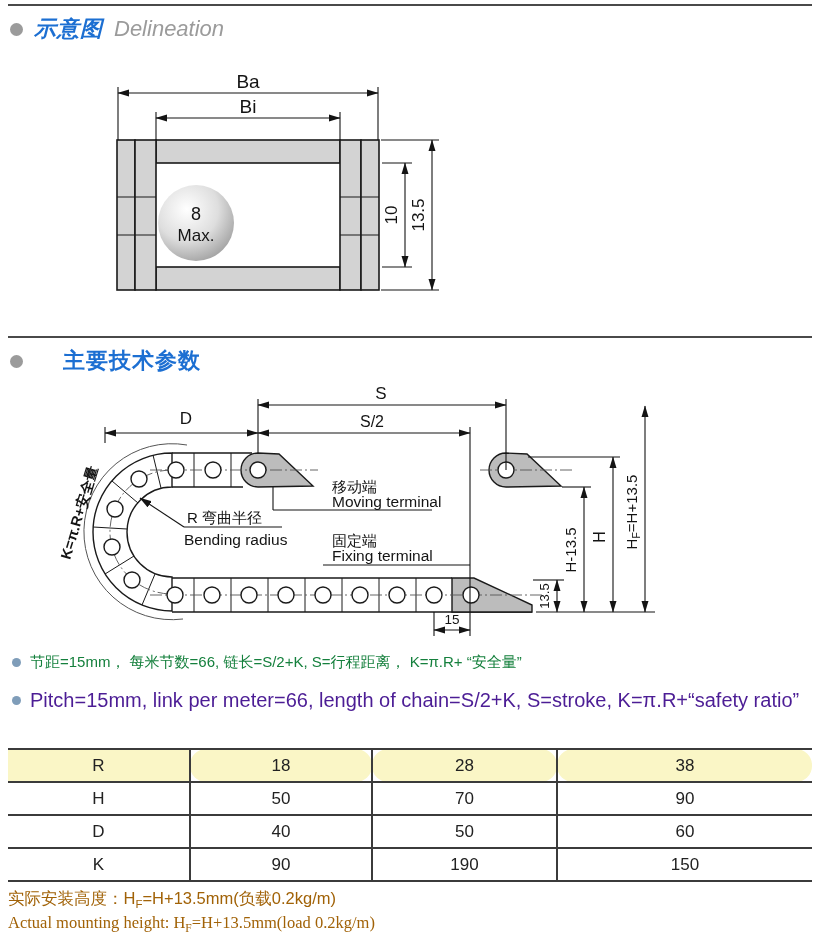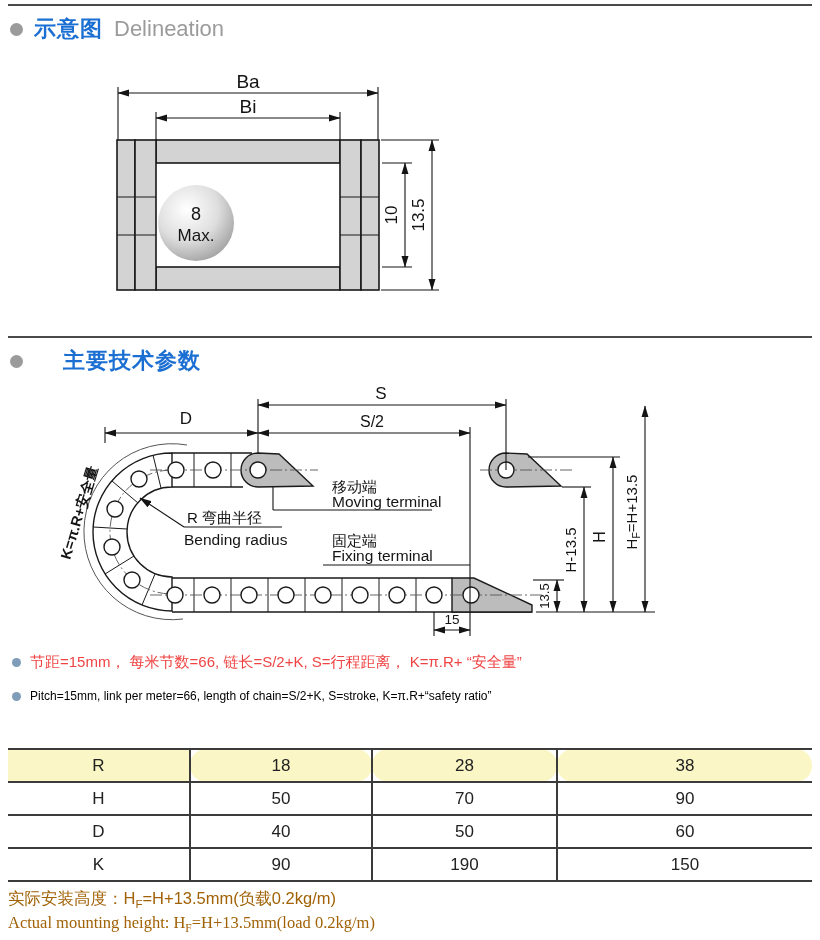--- a/index.html
+++ b/index.html
@@ -6,37 +6,37 @@
   body{width:820px;height:940px;position:relative;overflow:hidden;
        font-family:"Liberation Sans","DejaVu Sans",sans-serif;color:#1a1a1a;}
   .abs{position:absolute;}
   .rule{position:absolute;left:8px;width:804px;height:2px;background:#4a4a4a;}
   .sec-header{position:absolute;left:10px;display:flex;align-items:center;gap:11px;}
   .bullet-lg{width:13px;height:13px;border-radius:50%;background:#9b9b9b;flex:0 0 auto;}
   .sec-zh{font-size:22px;font-weight:bold;color:#1c6fd2;letter-spacing:1px;}
   .sec-en{font-size:22px;color:#9b9b9b;}
   .note{position:absolute;left:12px;display:flex;align-items:center;gap:9px;}
   .bullet-sm{width:9px;height:9px;border-radius:50%;background:#7f9db9;flex:0 0 auto;}
-  .note-zh{font-size:15px;color:#ef4444;}
-  .note-en{font-size:12px;color:#000000;}
+  .note-zh{font-size:15px;color:#15803d;}
+  .note-en{font-size:20px;color:#4c1d95;}
   table.spec{position:absolute;left:8px;top:748px;width:804px;border-collapse:collapse;
              table-layout:fixed;font-size:17px;color:#222;}
   table.spec td{height:29px;text-align:center;vertical-align:middle;
                 border-top:2px solid #3b3b3b;border-bottom:2px solid #3b3b3b;}
   table.spec td + td{border-left:2px solid #3b3b3b;border-radius:16px;}
   table.spec tr.hdr td{background:#faf6c6;}
   .footer-line{position:absolute;left:8px;font-size:16.5px;color:#a16207;}
   sub{font-size:70%;}
   svg text{font-family:"Liberation Sans","DejaVu Sans",sans-serif;fill:#141414;}
 </style>
 </head>
 <body>
 
 <div class="rule" style="top:4px;"></div>
-<div class="sec-header" style="top:14px;">
+<div class="sec-header" style="top:14px;font-style:italic;">
   <span class="bullet-lg"></span>
   <span class="sec-zh">示意图</span>
   <span class="sec-en">Delineation</span>
 </div>
 
 <svg class="abs" style="left:0;top:60px;" width="820" height="255" viewBox="0 60 820 255">
   <defs>
     <marker id="arr" viewBox="0 0 10 6" refX="9.5" refY="3" markerWidth="11" markerHeight="7" orient="auto-start-reverse">
         <path d="M0,0 L10,3 L0,6 Z" fill="#141414"></path>
       </marker>

